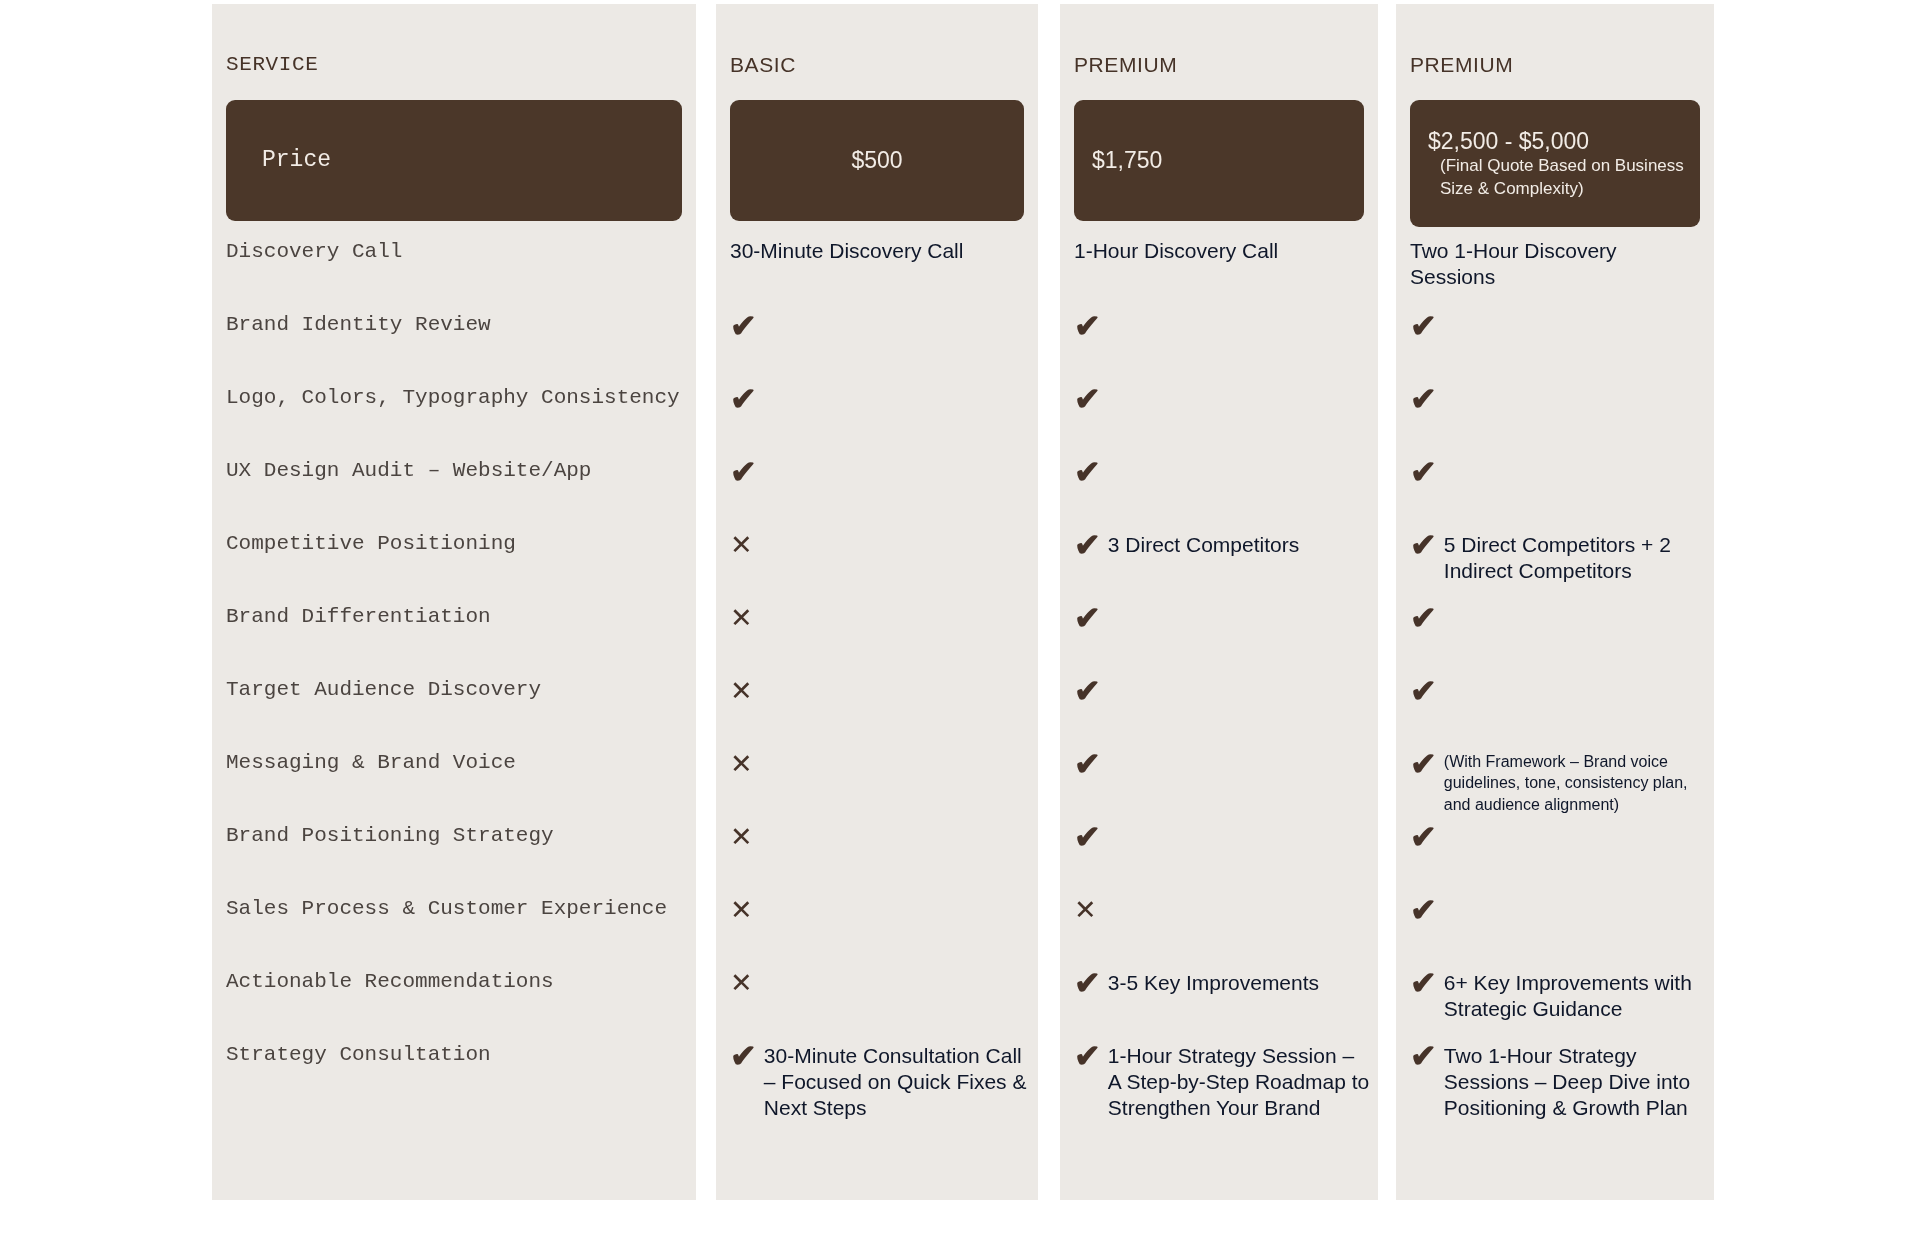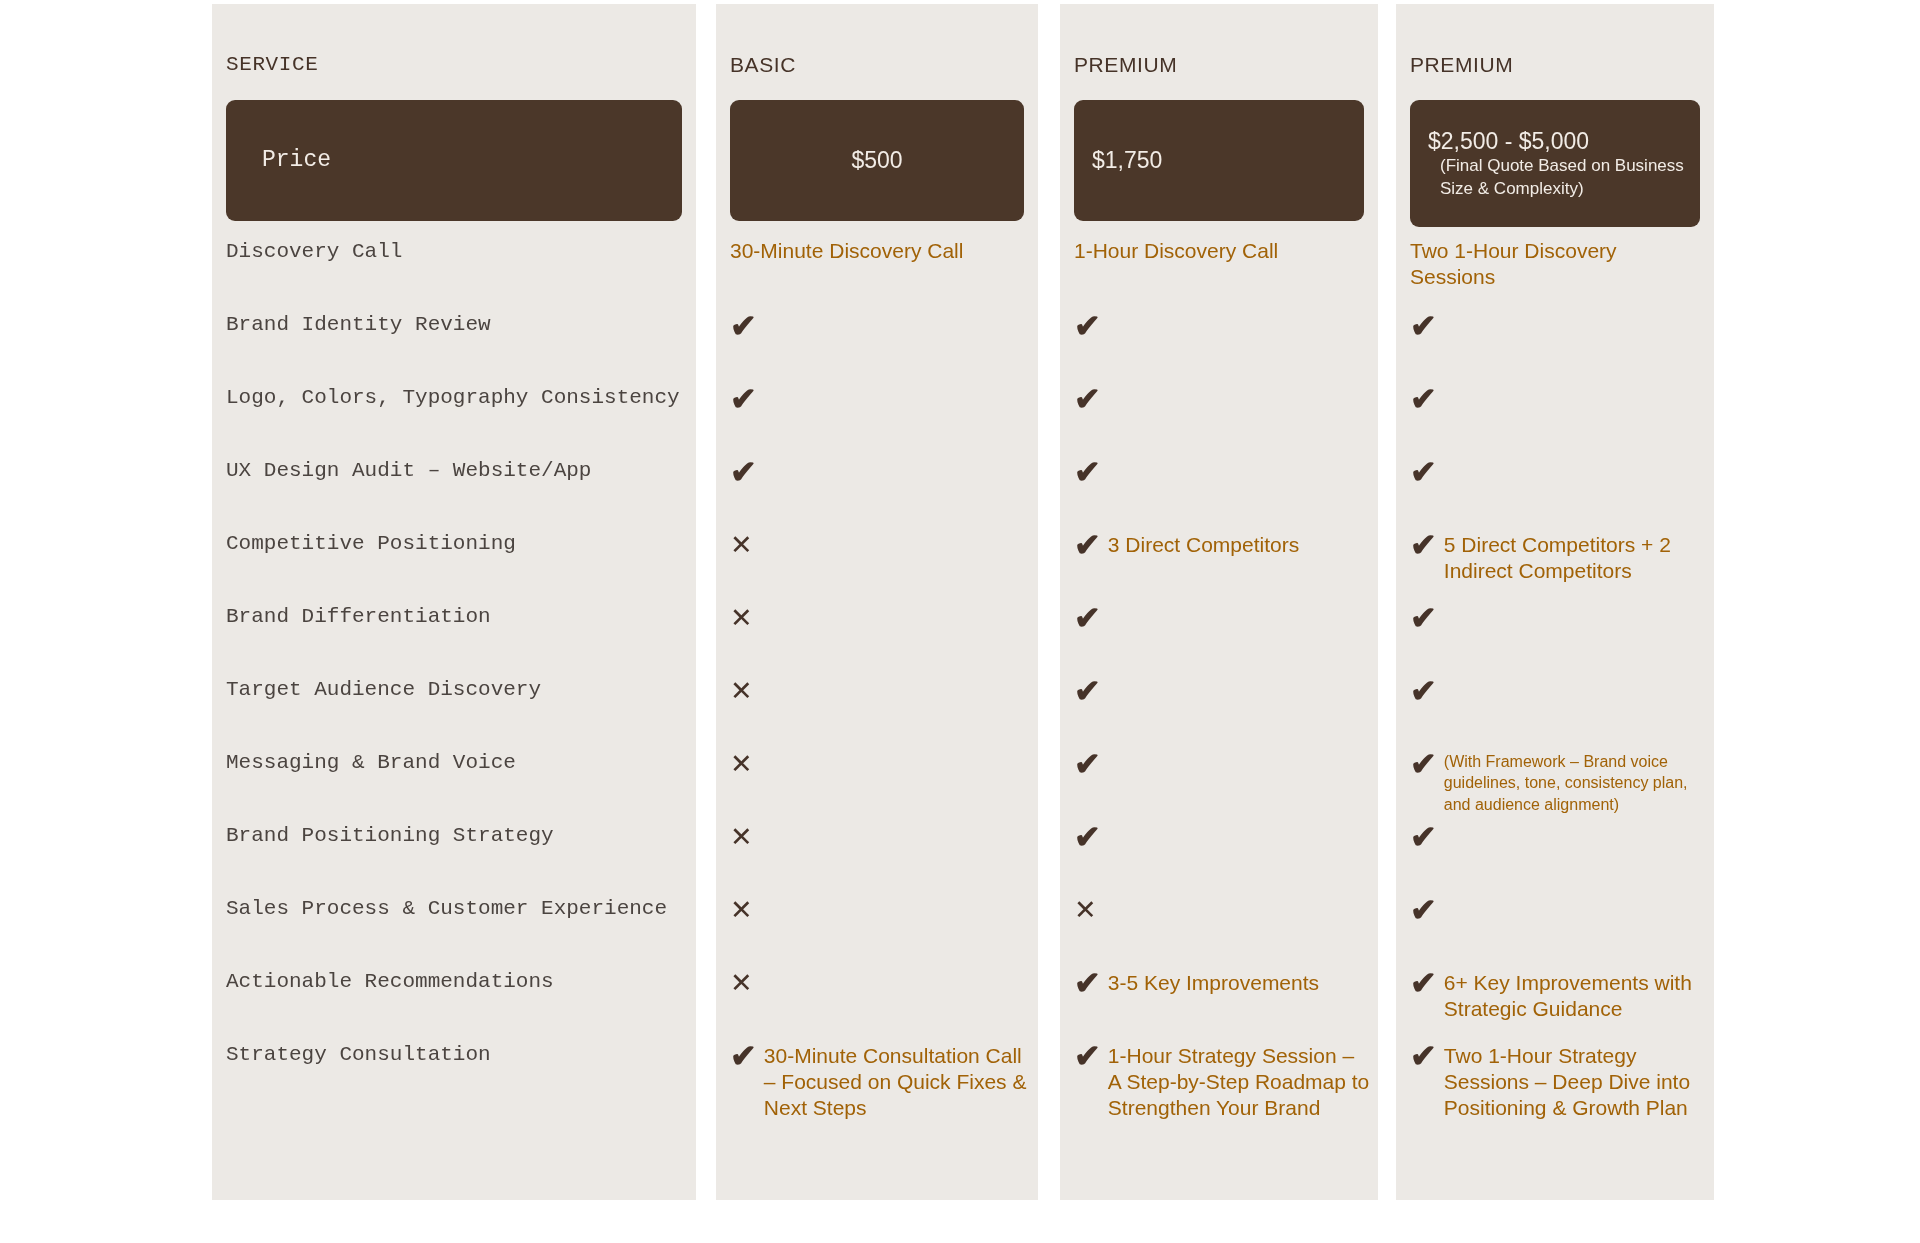--- a/index.html
+++ b/index.html
@@ -120,21 +120,21 @@
     line-height: 0.82;
   }
   .mark.cross {
     font-size: 27px;
     font-weight: 400;
     line-height: 1.0;
   }
 
   .cell-text {
     font-size: 21px;
-    color: #a16207;
+    color: #0f172a;
     line-height: 1.23;
   }
   .cell-text.small {
     font-size: 16px;
     line-height: 1.33;
   }
   .cell.textonly .cell-text { margin-top: -2px; }
 </style>
 </head>
 <body>

